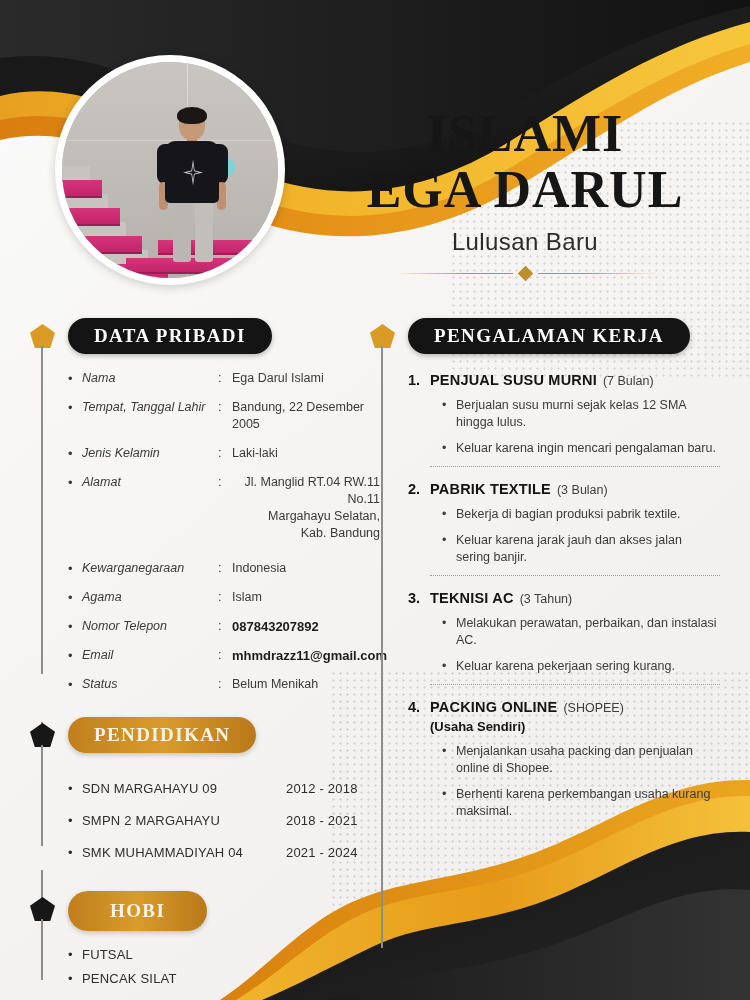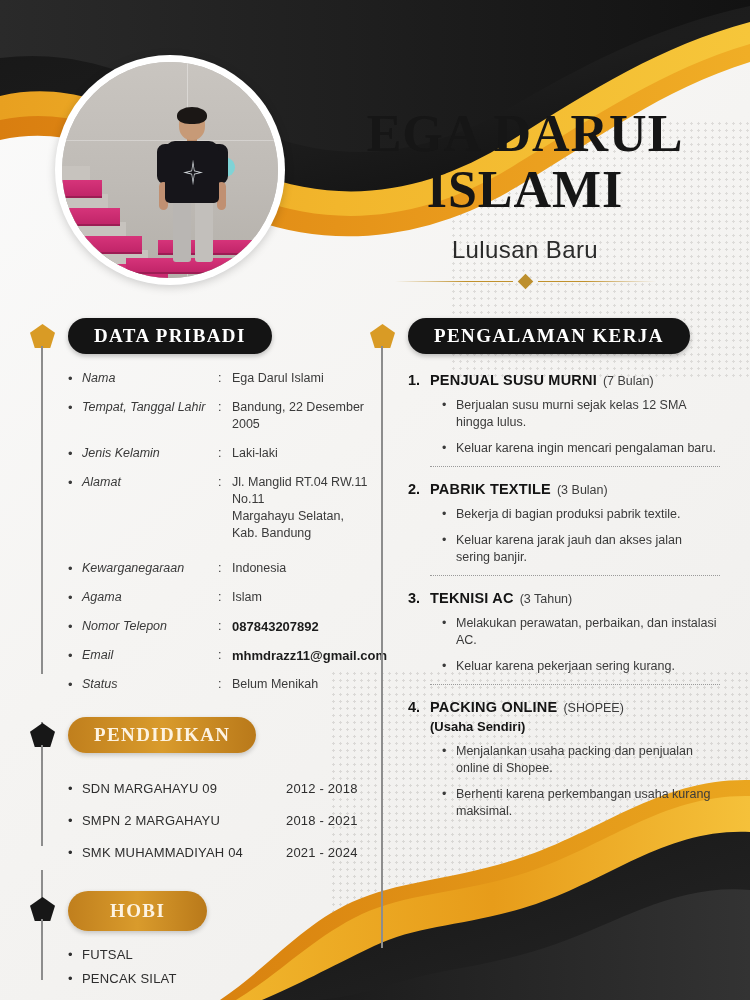--- a/index.html
+++ b/index.html
@@ -136,21 +136,21 @@
   }
   .name-line {
     font-family: "Liberation Serif", serif;
     font-weight: 700;
     font-size: 52px;
     line-height: 56px;
     letter-spacing: 1px;
     color: #161616;
   }
   .subtitle {
-    margin-top:18px;
+    margin-top:10px;
     font-family:"Liberation Sans", sans-serif;
     font-size: 24px;
     color:#2b2b2b;
     letter-spacing:.4px;
   }
   .divider-row {
     margin-top:12px;
     display:flex; align-items:center; justify-content:center;
     gap:0px;
   }
@@ -230,21 +230,21 @@
     margin-bottom:12px;
   }
   .dl .bull {
     width:14px; flex:0 0 14px;
     color:#3a3a3a; font-size:13px; line-height:17px;
   }
   .dl .k { flex:0 0 136px;font-style:italic; }
   .dl .sep { flex:0 0 14px; }
   .dl .v { flex:1; }
   .dl .v.bold { font-weight:700; color:#1c1c1c; font-size:13px; }
-  .dl .v .sub { display:block; }
+  .dl .v .sub { display:block;text-align:right; }
 
   .edu-list, .hobi-list { list-style:none; padding-top:4px; }
   .edu-list li {
     display:flex; align-items:baseline;
     font-size:13px; color:#2e2e2e; margin-bottom:9px;
     letter-spacing:.2px;
   }
   .edu-list .bull { width:14px; flex:0 0 14px; }
   .edu-list .school { flex:1;margin-top:8px; }
   .edu-list .years { flex:0 0 94px; }
@@ -378,22 +378,22 @@
         <div class="p-shirt"></div>
         <div class="p-star"></div>
           <div class="p-star-in"></div>
         <div class="p-head"></div>
         <div class="p-hair"></div>
       </div>
     </div>
   </div>
 
   <div class="name-block">
+    <div class="name-line">ISLAMI</div>
     <div class="name-line">EGA DARUL</div>
-    <div class="name-line">ISLAMI</div>
     <div class="subtitle">Lulusan Baru</div>
     <div class="divider-row">
       <span class="div-line"></span>
       <span class="div-diamond"></span>
       <span class="div-line right"></span>
     </div>
   </div>
 
   <div class="col-left">
 

